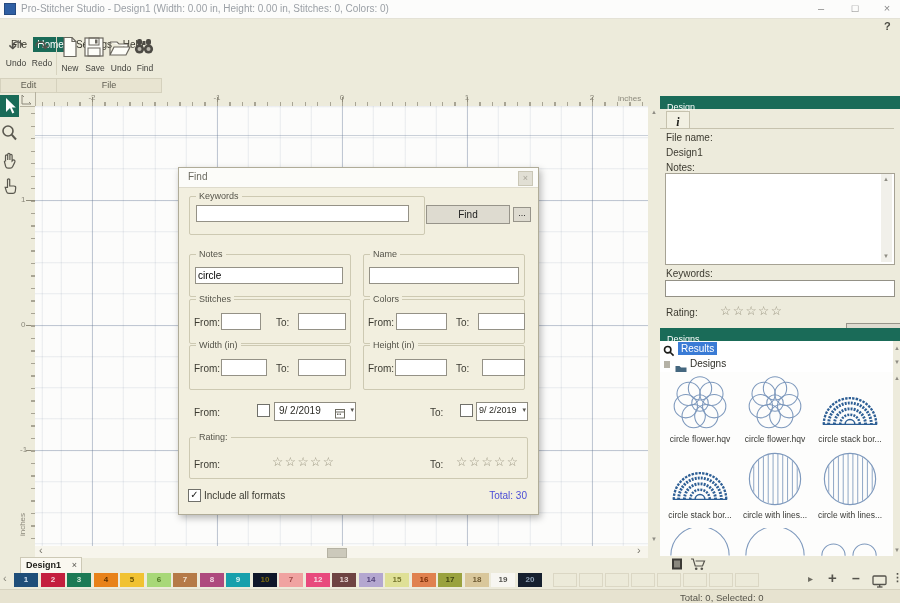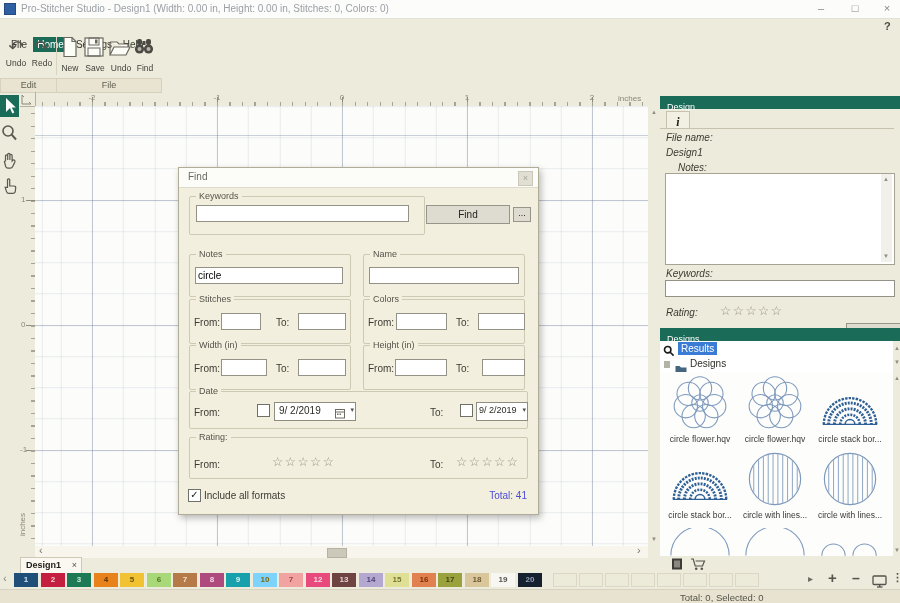--- a/index.html
+++ b/index.html
@@ -9,21 +9,21 @@
   .grp{position:absolute;top:78px;height:13px;background:#e8e4d1;border:1px solid #d5d1bd;font-size:9px;color:#5f5d52;text-align:center;line-height:12px;}
   .tool{position:absolute;left:0;width:19px;height:22px;text-align:center;}
   .rl{font-size:8px;color:#8b887b;position:absolute;}
   .gb{position:absolute;border:1px solid #cdc9b2;border-radius:2px;}
   .gl{position:absolute;top:-6px;left:6px;background:#f2efdf;padding:0 3px;font-size:9px;color:#55544a;}
   .fl{position:absolute;font-size:10px;color:#3c3b32;}
   .inp{position:absolute;border:1px solid #949186;background:#fff;font:10px "Liberation Sans",sans-serif;padding:0 2px;height:15px;box-sizing:content-box;}
   .btn{position:absolute;background:#dedbd0;border:1px solid #97948a;font-size:10px;color:#222;text-align:center;}
   .stars{color:#97927e;font-size:12.5px;letter-spacing:1.5px;}
   .cb{position:absolute;background:#fff;border:1px solid #70706a;width:11px;height:11px;font-size:10px;line-height:10px;text-align:center;color:#1a1a18;}
-  .pl{position:absolute;font-size:10px;color:#3c3a30;font-style:italic;}
+  .pl{position:absolute;font-size:10px;color:#3c3a30;}
   .tlab{position:absolute;font-size:8.5px;color:#3a3a36;text-align:center;width:68px;white-space:nowrap;overflow:hidden;}
   .sar{position:absolute;font-size:6px;color:#8f8d84;line-height:6px;}
   .swatch{position:absolute;top:573px;width:24px;height:14px;font-size:8px;font-weight:bold;text-align:center;line-height:14px;}
   .slot{position:absolute;top:573px;width:24px;height:14px;background:#ecead9;border:1px solid #dbd7c4;box-sizing:border-box;}
   .menu-item{position:absolute;top:19px;height:15px;line-height:15px;font-size:10px;color:#3a392f;text-align:center;}
   .winbtn{position:absolute;top:0;width:30px;height:17px;text-align:center;line-height:16px;color:#888;font-size:11px;}
 </style>
 </head>
 <body>
 
@@ -168,21 +168,21 @@
   <div class="a" style="left:660px;top:96px;width:240px;height:232px;background:#edebdc;">
     <div class="a" style="left: 0px; top: 0px; width: 240px; height: 13px; background: rgb(26, 107, 88);">
       <span style="font-size:9px;color:#fff;margin-left:7px;line-height:13px;display:inline-block;">Design</span>
     </div>
     <div class="a" style="left:6px;top:15px;width:22px;height:17px;background:#f2f0e2;border:1px solid #c6c2ae;border-bottom:none;text-align:center;">
       <span style="font-family:'Liberation Serif',serif;font-style:italic;font-weight:bold;font-size:12px;color:#22221e;line-height:16px;">i</span>
     </div>
     <div class="a" style="left:0;top:32px;width:234px;border-bottom:1px solid #c6c2ae;"></div>
     <span class="pl" style="left:6px;top:36px;">File name:</span>
     <span class="pl" style="left:6px;top:51px;">Design1</span>
-    <span class="pl" style="left:18px;top:66px;">Notes:</span>
+    <span class="pl" style="left:6px;top:66px;">Notes:</span>
     <div class="a" style="left:5px;top:77px;width:228px;height:90px;background:#fff;border:1px solid #a6a294;"></div>
     <div class="a" style="left:221px;top:78px;width:11px;height:88px;background:#f1f0ea;">
       <span class="sar" style="left:2px;top:2px;">▲</span>
       <span class="sar" style="left:2px;top:79px;">▼</span>
     </div>
     <span class="pl" style="left:6px;top:172px;">Keywords:</span>
     <input class="inp" style="left: 5px; top: 184px; width: 224px;" value="">
     <span class="pl" style="left:6px;top:211px;">Rating:</span>
     <span class="a stars" style="left:60px;top:207px;">☆☆☆☆☆</span>
     <div class="btn" style="left:186px;top:207px;width:62px;height:17px;line-height:17px;margin-top:20px;">Apply</div>
@@ -381,23 +381,20 @@
     <span class="fl" style="left:97px;top:195px;">To:</span>
     <input class="inp" style="left: 119px; top: 191px; width: 42px;" value="">
     <div class="gb" style="left:184px;top:177px;width:160px;height:43px;">
       <span class="gl">Height (in)</span>
     </div>
     <span class="fl" style="left:189px;top:195px;">From:</span>
     <input class="inp" style="left: 216px; top: 191px; width: 46px;" value="">
     <span class="fl" style="left:277px;top:195px;">To:</span>
     <input class="inp" style="left: 303px; top: 191px; width: 37px;" value="">
 
-    <div class="gb" style="left:10px;top:223px;width:337px;height:36px;">
-      <span class="gl">Date</span>
-    </div>
     <span class="fl" style="left:15px;top:239px;">From:</span>
     <span class="cb" style="left:78px;top:236px;"></span>
     <div class="a" style="left:95px;top:234px;width:80px;height:17px;background:#fff;border:1px solid #8f8c80;">
       <span style="position:absolute;left:4px;top:2px;font-size:10px;color:#2c2b24;">9/ 2/2019</span>
       <span style="position:absolute;right:10px;top:2px;"><svg width="10" height="11" viewBox="0 0 10 11">
             <rect x="0.5" y="1.5" width="9" height="8.5" fill="#fff" stroke="#6e6c62"></rect>
             <line x1="0.5" y1="4" x2="9.5" y2="4" stroke="#6e6c62"></line>
             <rect x="2" y="5.5" width="1.5" height="1.5" fill="#6e6c62"></rect>
             <rect x="4.5" y="5.5" width="1.5" height="1.5" fill="#6e6c62"></rect>
           </svg></span>
@@ -413,39 +410,39 @@
     <div class="gb" style="left:10px;top:269px;width:337px;height:40px;">
       <span class="gl">Rating:</span>
     </div>
     <span class="fl" style="left:15px;top:291px;">From:</span>
     <span class="a stars" style="left:93px;top:286px;">☆☆☆☆☆</span>
     <span class="fl" style="left:251px;top:291px;">To:</span>
     <span class="a stars" style="left:277px;top:286px;">☆☆☆☆☆</span>
 
     <span class="cb" style="left:9px;top:321px;">✓</span>
     <span class="fl" style="left:25px;top:322px;">Include all formats</span>
-    <span class="a" style="left: 280px; top: 322px; width: 68px; text-align: right; font-size: 10px; color: rgb(74, 76, 214);">Total: 41</span>
+    <span class="a" style="left: 280px; top: 322px; width: 68px; text-align: right; font-size: 10px; color: rgb(74, 76, 214);">Total: 30</span>
   </div>
 
   <div class="a" style="left:20px;top:557px;width:60px;height:15px;background:#faf8f0;border:1px solid #cdc9b6;border-bottom:none;">
     <span style="position:absolute;left:5px;top:2px;font-size:9px;font-weight:bold;color:#22211c;">Design1</span>
     <span style="position:absolute;right:4px;top:2px;font-size:9px;color:#55534c;">×</span>
   </div>
 
   <span class="a" style="left:3px;top:572px;font-size:11px;color:#88857a;">‹</span>
   <span class="swatch" style="left: 14px; background: rgb(31, 78, 121); color: rgb(207, 224, 240);">1</span>
   <span class="swatch" style="left: 41px; background: rgb(196, 31, 62); color: rgb(245, 208, 216);">2</span>
   <span class="swatch" style="left: 67px; background: rgb(29, 122, 85); color: rgb(208, 234, 216);">3</span>
   <span class="swatch" style="left: 94px; background: rgb(232, 130, 26); color: rgb(92, 48, 0);">4</span>
   <span class="swatch" style="left: 120px; background: rgb(241, 194, 50); color: rgb(107, 82, 0);">5</span>
   <span class="swatch" style="left: 147px; background: rgb(168, 216, 120); color: rgb(79, 122, 36);">6</span>
   <span class="swatch" style="left: 173px; background: rgb(181, 122, 72); color: rgb(242, 224, 204);">7</span>
   <span class="swatch" style="left: 200px; background: rgb(174, 74, 126); color: rgb(242, 213, 226);">8</span>
   <span class="swatch" style="left: 226px; background: rgb(24, 160, 172); color: rgb(216, 242, 242);">9</span>
-  <span class="swatch" style="left: 253px; background: #7dd3fc; color: rgb(122, 106, 16);">10</span>
+  <span class="swatch" style="left: 253px; background: #0f172a; color: rgb(122, 106, 16);">10</span>
   <span class="swatch" style="left: 279px; background: rgb(240, 163, 161); color: rgb(160, 72, 72);">7</span>
   <span class="swatch" style="left: 306px; background: rgb(232, 74, 125); color: rgb(247, 216, 226);">12</span>
   <span class="swatch" style="left: 332px; background: rgb(110, 67, 66); color: rgb(226, 207, 205);">13</span>
   <span class="swatch" style="left: 359px; background: rgb(180, 167, 208); color: rgb(84, 68, 122);">14</span>
   <span class="swatch" style="left: 385px; background: rgb(223, 224, 150); color: rgb(118, 118, 46);">15</span>
   <span class="swatch" style="left: 412px; background: rgb(224, 129, 79); color: rgb(122, 46, 8);">16</span>
   <span class="swatch" style="left: 438px; background: rgb(154, 162, 62); color: rgb(63, 68, 16);">17</span>
   <span class="swatch" style="left: 465px; background: rgb(217, 199, 155); color: rgb(110, 90, 50);">18</span>
   <span class="swatch" style="left: 491px; background: rgb(247, 246, 241); color: rgb(85, 85, 80);">19</span>
   <span class="swatch" style="left: 518px; background: rgb(22, 32, 47); color: rgb(143, 160, 181);">20</span>

